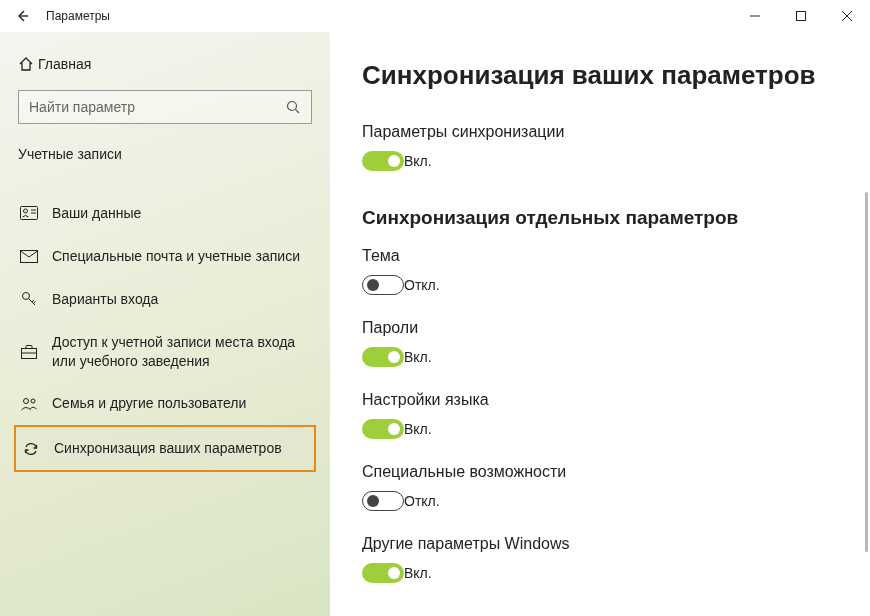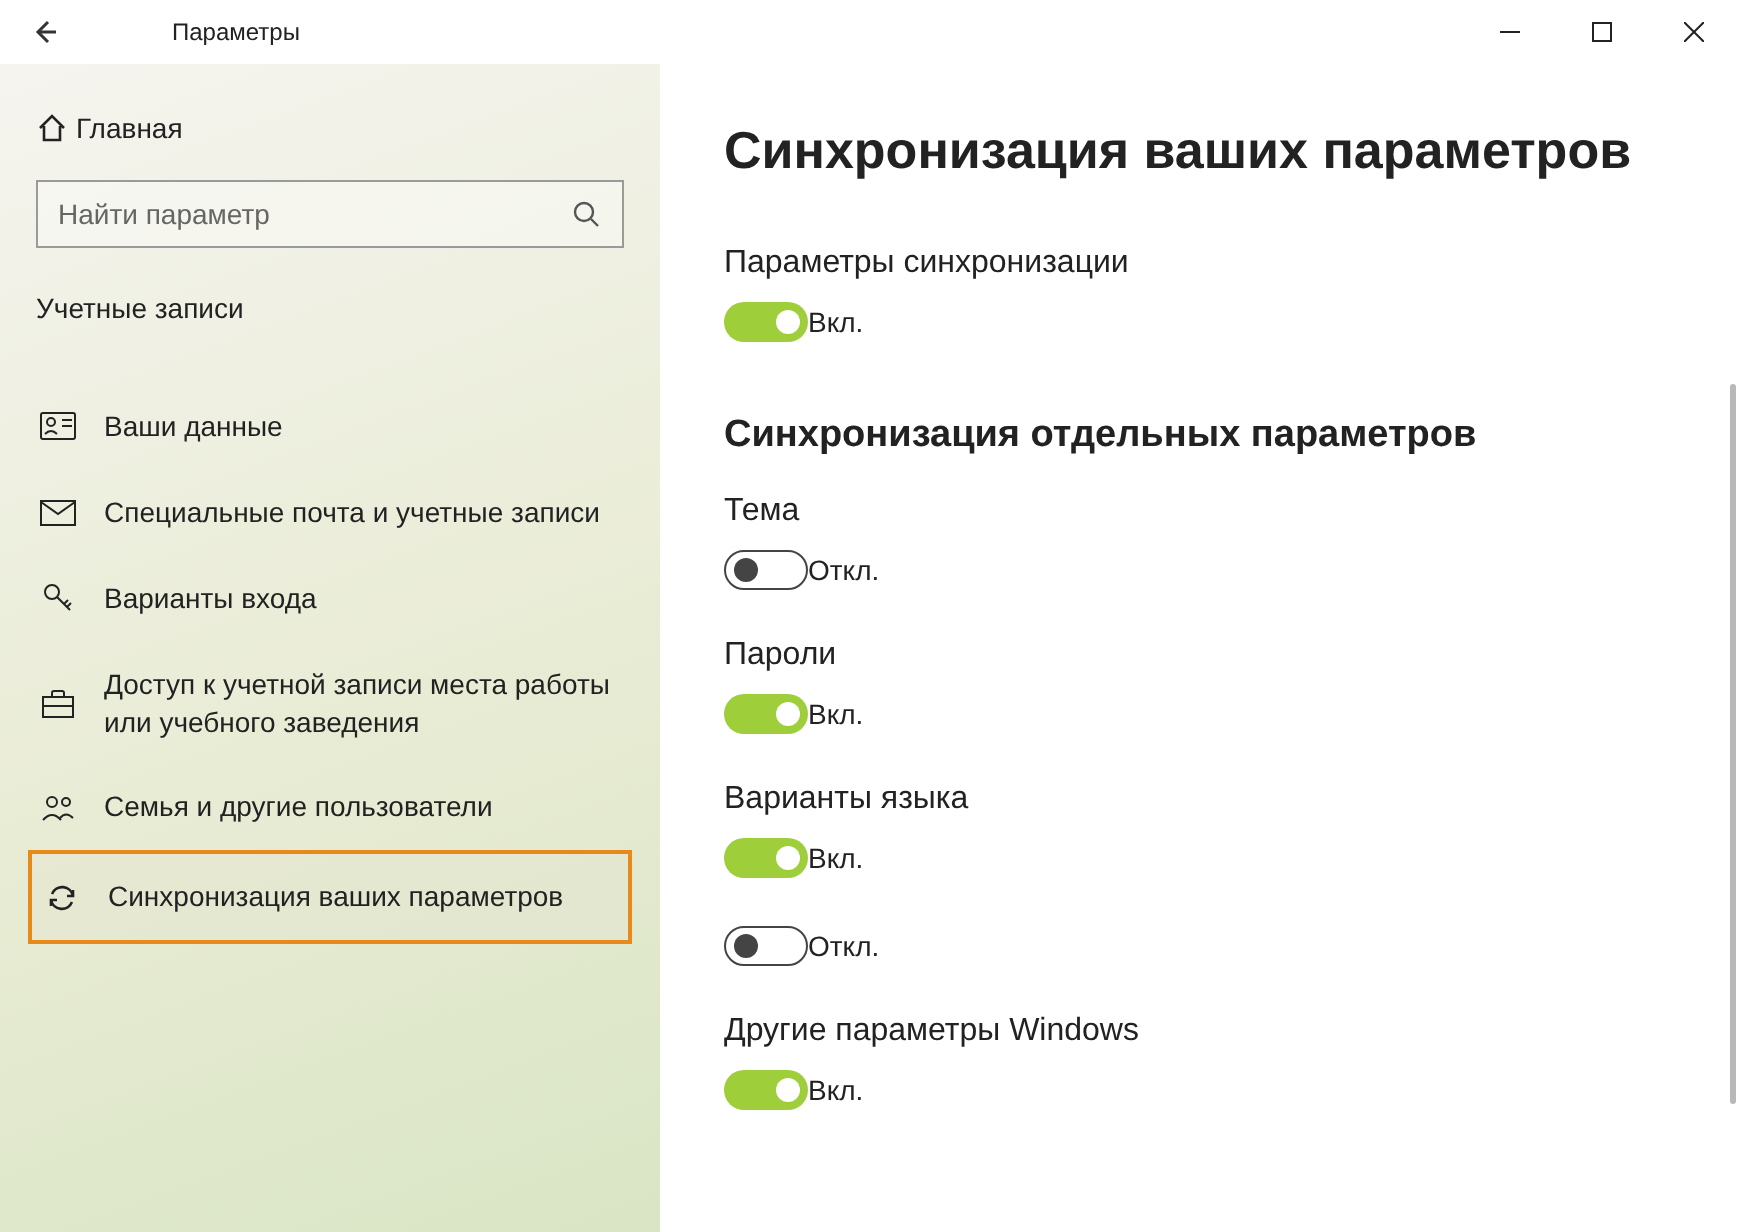--- a/index.html
+++ b/index.html
@@ -1,18 +1,18 @@
 <!DOCTYPE html>
 <html><head>
   <meta charset="utf-8">
   <style>
     * { margin: 0; padding: 0; box-sizing: border-box; font-family: "Segoe UI", Tahoma, sans-serif; }
     body { width: 870px; height: 616px; background: #fff; overflow: hidden; position: relative; }
 
-    .titlebar { height: 32px; display: flex; align-items: center; padding-left: 6px; border-bottom: 1px solid transparent; gap: 40px; }
+    .titlebar { height: 32px; display: flex; align-items: center; padding-left: 6px; border-bottom: 1px solid transparent; }
     .tb-back { width: 32px; height: 32px; display: flex; align-items: center; justify-content: center; cursor: pointer; }
     .tb-title { font-size: 12px; margin-left: 8px; color: #222; }
     .tb-controls { position: absolute; right: 0; top: 0; display: flex; }
     .tb-btn { width: 46px; height: 32px; display: flex; align-items: center; justify-content: center; cursor: pointer; }
 
     .content { display: flex; height: calc(616px - 32px); }
     .sidebar { width: 330px; padding: 24px 18px 0 18px; position: relative;
                background: linear-gradient(160deg, #f5f4ef 0%, #e9ecd5 55%, #d9e5c5 100%); }
     .home-row { display: flex; align-items: center; gap: 4px; margin-bottom: 18px; cursor: pointer; }
     .home-row span.label { font-size: 14px; color: #222; }
@@ -130,21 +130,21 @@
     </div>
 
     <div class="nav-item">
       <span class="icon">
           <svg width="16" height="14" viewBox="0 0 16 14">
             <rect x="0.5" y="3.5" width="15" height="10" stroke="#222" fill="none"></rect>
             <path d="M5 3.5 V1.5 Q5 0.5 6 0.5 H10 Q11 0.5 11 1.5 V3.5" stroke="#222" fill="none"></path>
             <line x1="0.5" y1="8" x2="15.5" y2="8" stroke="#222"></line>
           </svg>
         </span>
-      <span class="nav-label">Доступ к учетной записи места работы или учебного заведения</span>
+      <span class="nav-label">Доступ к учетной записи места входа или учебного заведения</span>
     </div>
 
     <div class="nav-item">
       <span class="icon">
           <svg width="18" height="14" viewBox="0 0 18 14">
             <circle cx="6" cy="4" r="2.5" stroke="#222" fill="none"></circle>
             <path d="M1.5 13 Q6 8 10.5 13" stroke="#222" fill="none"></path>
             <circle cx="13" cy="4" r="2" stroke="#222" fill="none"></circle>
             <path d="M10 12 Q13 8.5 16.5 12" stroke="#222" fill="none"></path>
           </svg>
@@ -187,28 +187,29 @@
     </div>
 
     <div class="setting-label">Пароли</div>
     <div class="toggle-row">
       <div class="toggle on">
           <div class="knob"></div>
         </div>
       <span class="toggle-text">Вкл.</span>
     </div>
 
-    <div class="setting-label">Варианты языка</div>
-    <div class="toggle-row">
-      <div class="toggle on">
-          <div class="knob"></div>
-        </div>
-      <span class="toggle-text">Вкл.</span>
-    </div>
-
+    <div class="setting-label">Настройки языка</div>
+    <div class="toggle-row">
+      <div class="toggle on">
+          <div class="knob"></div>
+        </div>
+      <span class="toggle-text">Вкл.</span>
+    </div>
+
+    <div class="setting-label">Специальные возможности</div>
     <div class="toggle-row">
       <div class="toggle off">
           <div class="knob"></div>
         </div>
       <span class="toggle-text">Откл.</span>
     </div>
 
     <div class="setting-label">Другие параметры Windows</div>
     <div class="toggle-row">
       <div class="toggle on">

